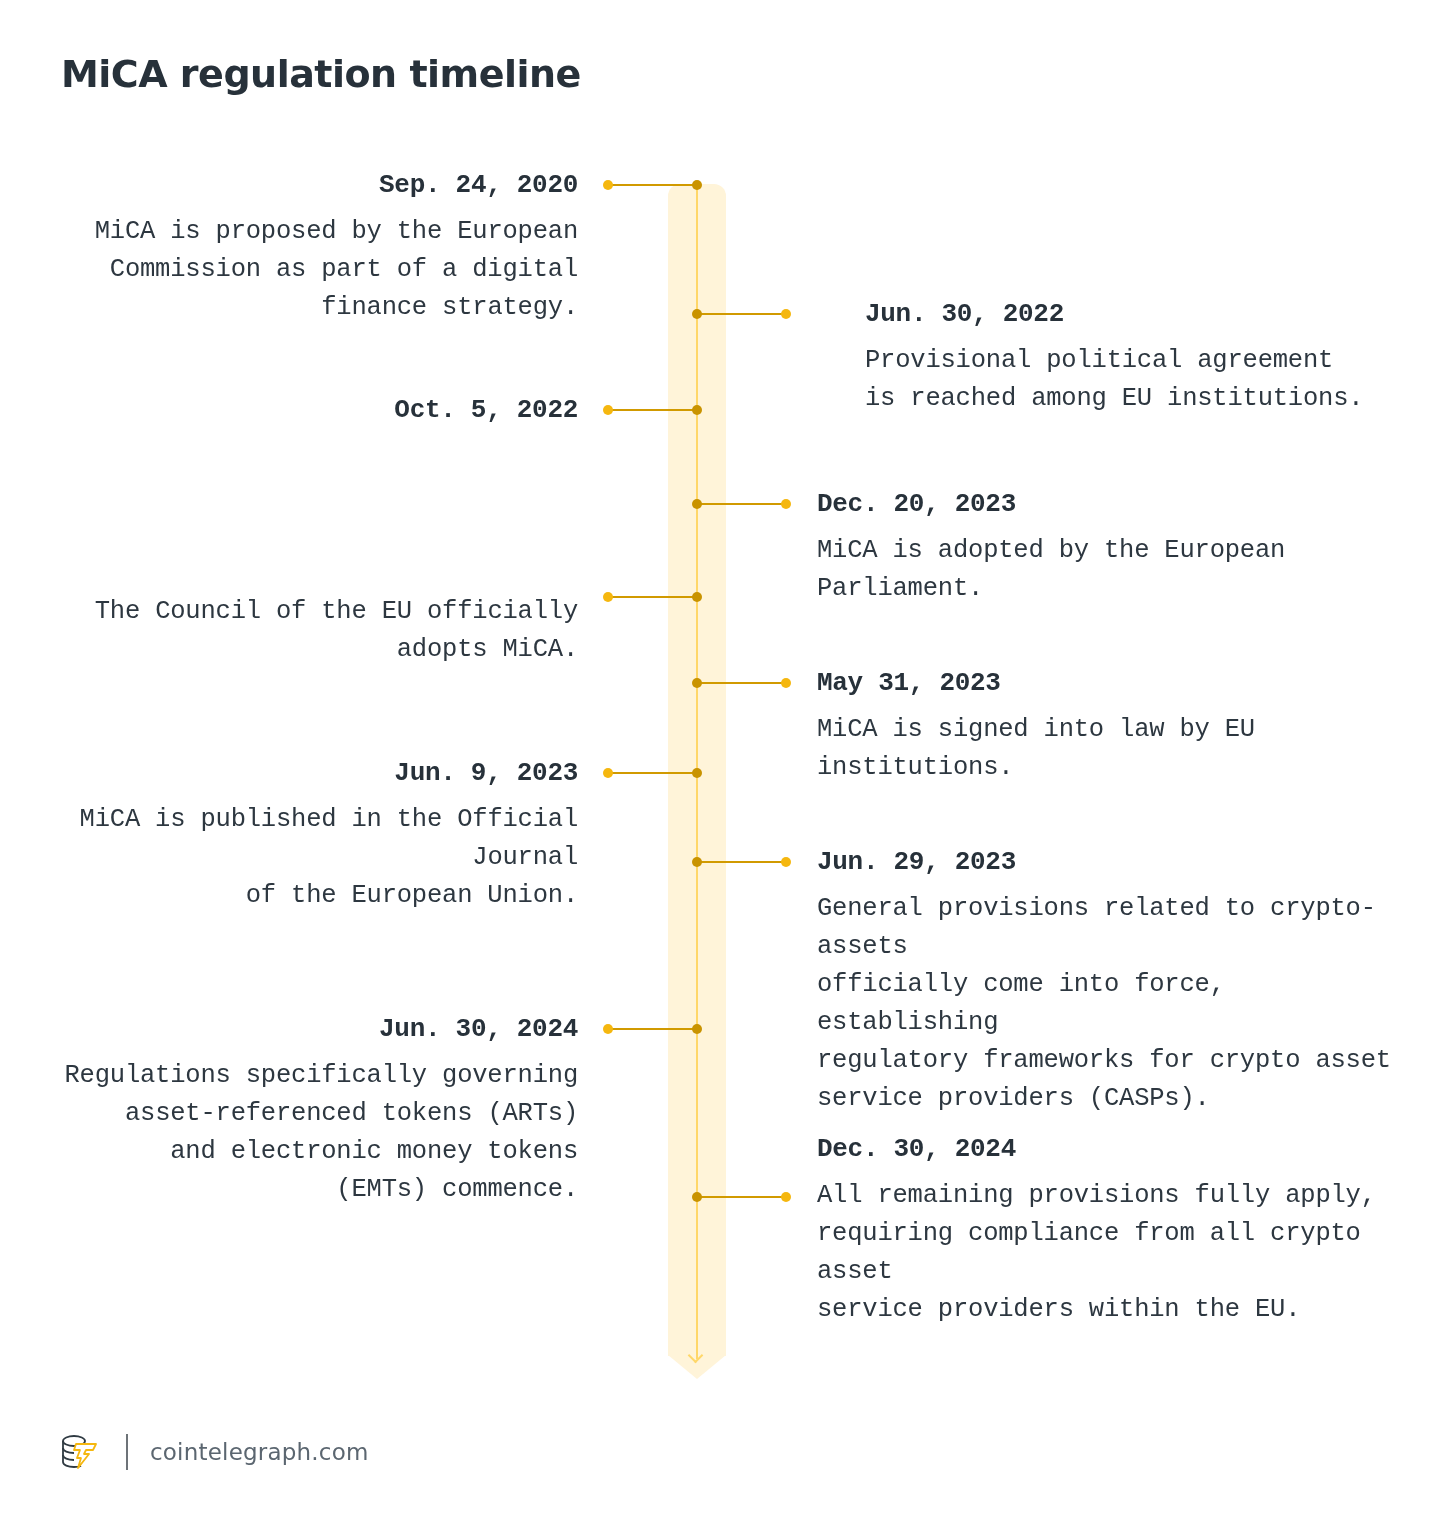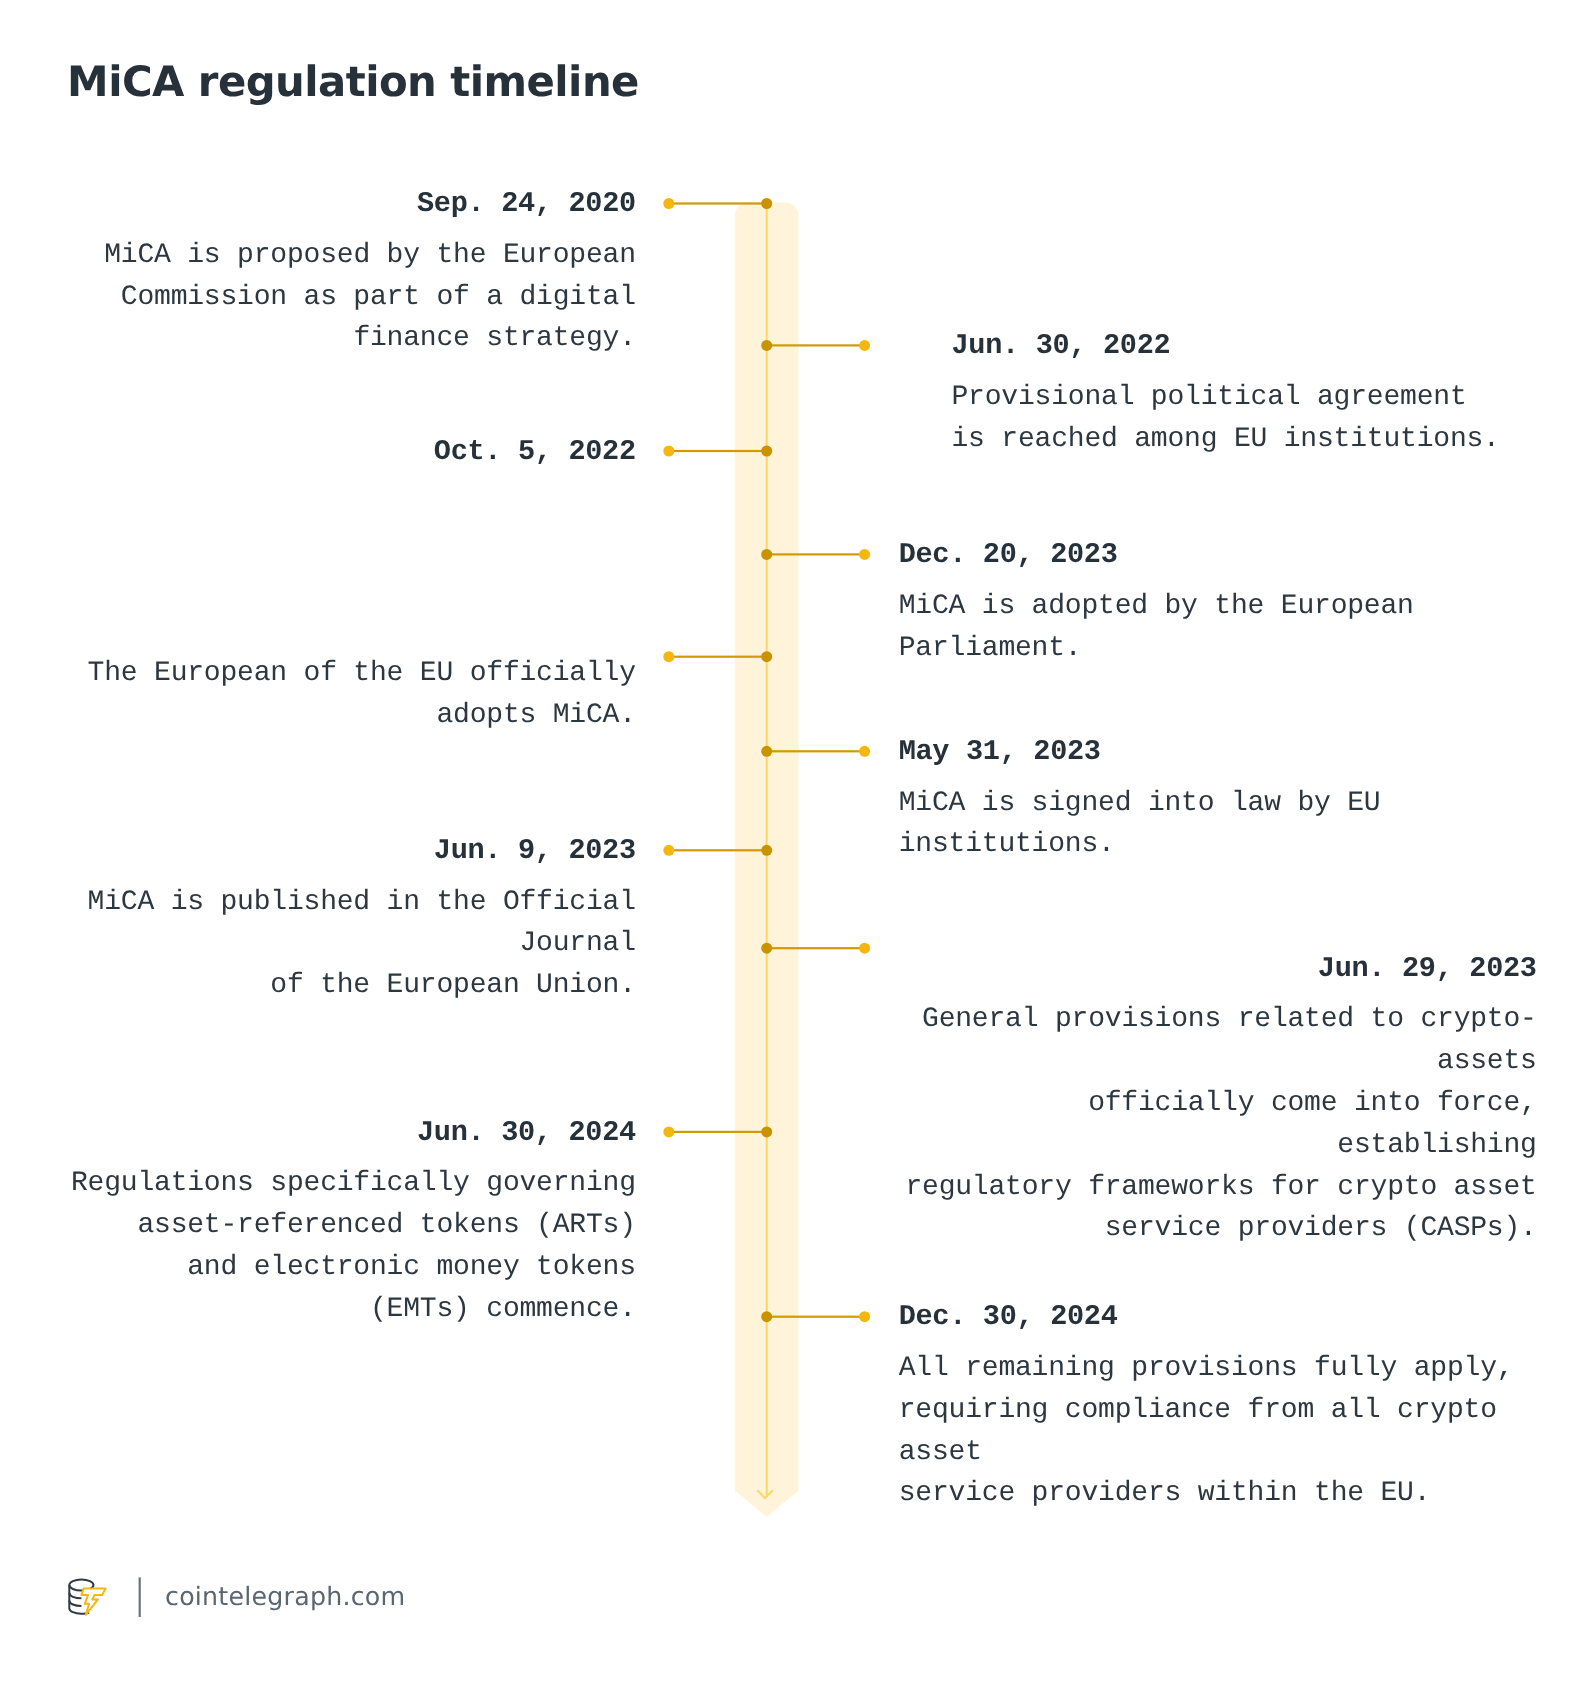--- a/index.html
+++ b/index.html
@@ -93,21 +93,21 @@
 <div class="event right" style="top:488px;">
   <div class="date">Dec. 20, 2023</div>
   <div class="desc">MiCA is adopted by the European
 Parliament.</div>
 </div>
 
 <div class="connector" style="left:608px; top:596px; width:89px;"></div>
 <div class="dot outer" style="left:603px; top:592px;"></div>
 <div class="dot inner" style="left:692px; top:592px;"></div>
 <div class="event left" style="top:581px;">
-  <div class="desc">The European of the EU officially
+  <div class="desc">The Council of the EU officially
 adopts MiCA.</div>
 </div>
 
 <div class="connector" style="left:697px; top:682px; width:89px;"></div>
 <div class="dot inner" style="left:692px; top:678px;"></div>
 <div class="dot outer" style="left:781px; top:678px;"></div>
 <div class="event right" style="top:667px;">
   <div class="date">May 31, 2023</div>
   <div class="desc">MiCA is signed into law by EU institutions.</div>
 </div>
@@ -117,21 +117,21 @@
 <div class="dot inner" style="left:692px; top:768px;"></div>
 <div class="event left" style="top:757px;">
   <div class="date">Jun. 9, 2023</div>
   <div class="desc">MiCA is published in the Official Journal
 of the European Union.</div>
 </div>
 
 <div class="connector" style="left:697px; top:861px; width:89px;"></div>
 <div class="dot inner" style="left:692px; top:857px;"></div>
 <div class="dot outer" style="left:781px; top:857px;"></div>
-<div class="event right" style="top:864px;text-align:right;">
+<div class="event right" style="top:846px;">
   <div class="date">Jun. 29, 2023</div>
   <div class="desc">General provisions related to crypto-assets
 officially come into force, establishing
 regulatory frameworks for crypto asset
 service providers (CASPs).</div>
 </div>
 
 <div class="connector" style="left:608px; top:1028px; width:89px;"></div>
 <div class="dot outer" style="left:603px; top:1024px;"></div>
 <div class="dot inner" style="left:692px; top:1024px;"></div>
@@ -139,21 +139,21 @@
   <div class="date">Jun. 30, 2024</div>
   <div class="desc">Regulations specifically governing
 asset-referenced tokens (ARTs)
 and electronic money tokens
 (EMTs) commence.</div>
 </div>
 
 <div class="connector" style="left:697px; top:1196px; width:89px;"></div>
 <div class="dot inner" style="left:692px; top:1192px;"></div>
 <div class="dot outer" style="left:781px; top:1192px;"></div>
-<div class="event right" style="top:1181px;">
+<div class="event right" style="top:1133px;">
   <div class="date">Dec. 30, 2024</div>
   <div class="desc">All remaining provisions fully apply,
 requiring compliance from all crypto asset
 service providers within the EU.</div>
 </div>
 
 <div class="footer">
   <svg class="logo" viewBox="0 0 42 40">
     <g fill="none" stroke="#2f3a42" stroke-width="1.8">
       <ellipse cx="14" cy="9" rx="11" ry="5"></ellipse>

